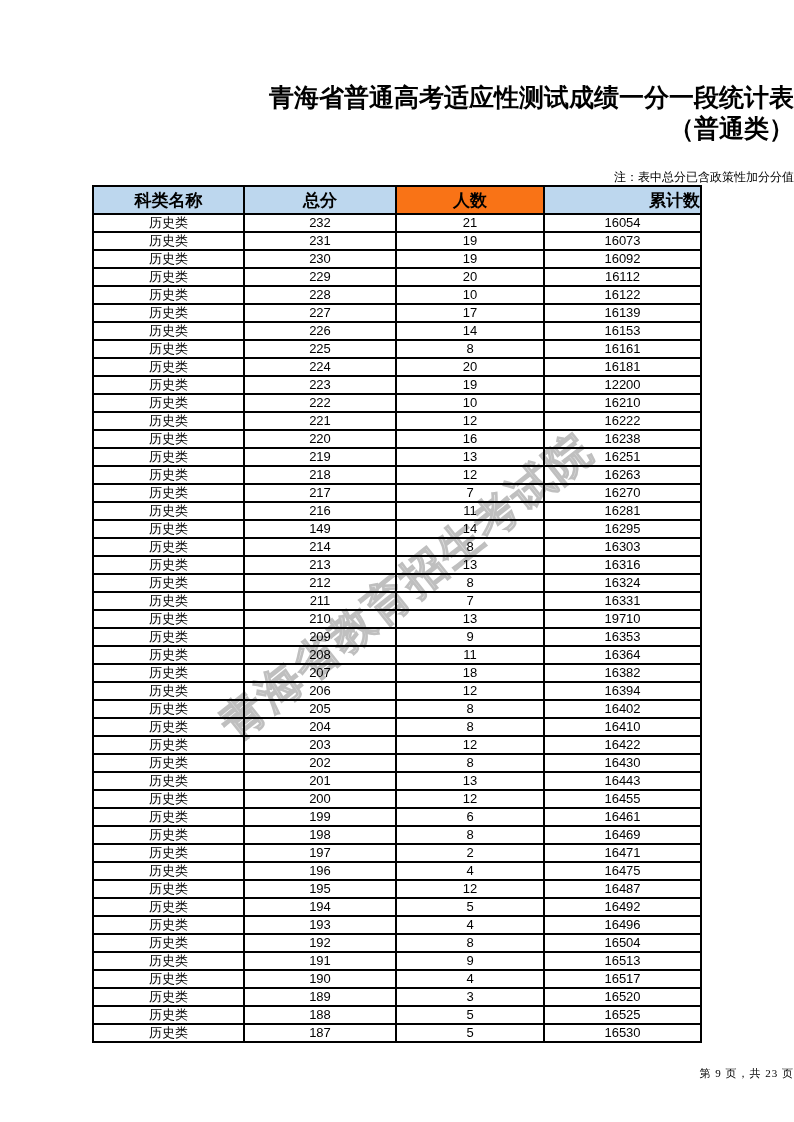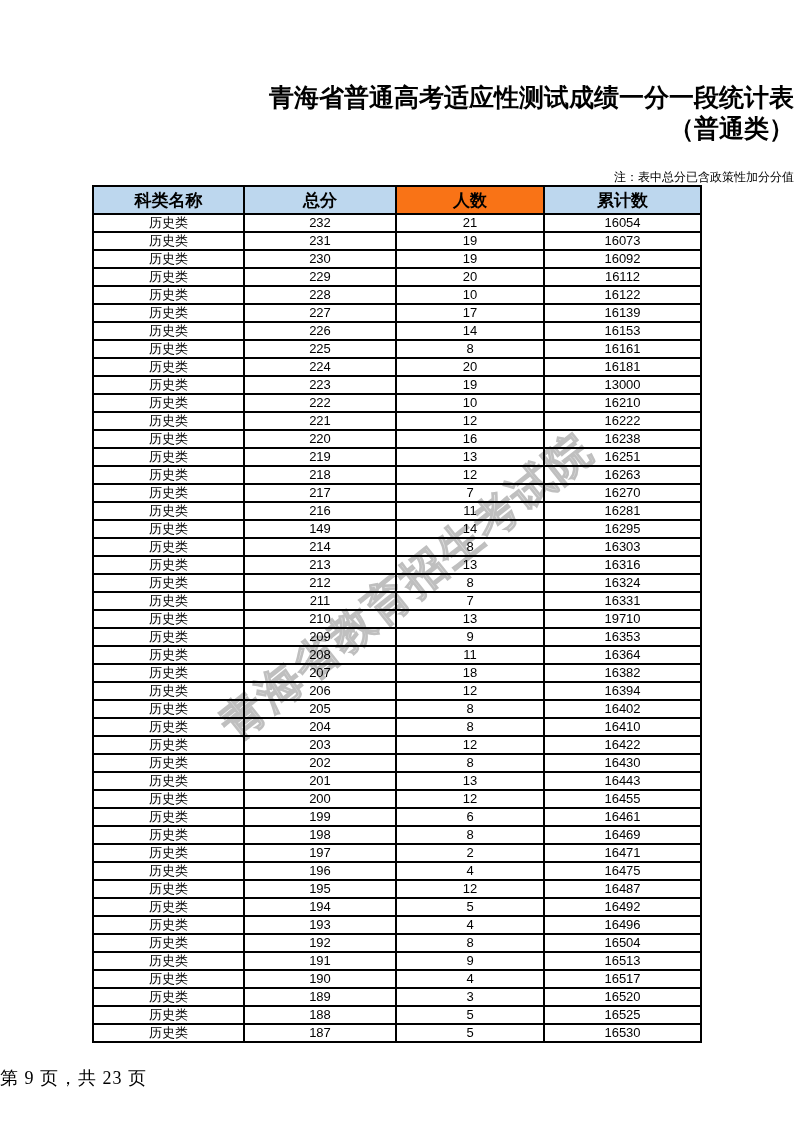--- a/index.html
+++ b/index.html
@@ -75,22 +75,22 @@
     vertical-align:middle;
     padding:0;
     font-family:"Liberation Sans", sans-serif;
   }
   .score-table td:first-child {
     font-family:"Liberation Serif", serif;
   }
   .footer {
     position:absolute;
     top:1066px; left:0; right:0;
-    text-align:left;
-    font-size:18px;
+    text-align:right;
+    font-size:11px;
     letter-spacing:1px;
     z-index:1;
     font-family:"Liberation Serif", serif;
   }
 </style>
 </head>
 <body>
 
 <div class="page">
 
@@ -108,21 +108,21 @@
       <col style="width:151px">
       <col style="width:152px">
       <col style="width:148px">
       <col style="width:157px">
     </colgroup>
     <thead>
       <tr>
         <th style="background: rgb(189, 215, 238);">科类名称</th>
         <th style="background: rgb(189, 215, 238);">总分</th>
         <th style="background: #f97316;">人数</th>
-        <th style="background: rgb(189, 215, 238);">累计数</th>
+        <th style="background: rgb(189, 215, 238); text-align: right;">累计数</th>
       </tr>
     </thead>
     <tbody>
         <tr>
           <td>历史类</td>
           <td>232</td>
           <td>21</td>
           <td>16054</td>
         </tr>
         <tr>
@@ -170,21 +170,21 @@
         <tr>
           <td>历史类</td>
           <td>224</td>
           <td>20</td>
           <td>16181</td>
         </tr>
         <tr>
           <td>历史类</td>
           <td>223</td>
           <td>19</td>
-          <td>13000</td>
+          <td>12200</td>
         </tr>
         <tr>
           <td>历史类</td>
           <td>222</td>
           <td>10</td>
           <td>16210</td>
         </tr>
         <tr>
           <td>历史类</td>
           <td>221</td>

